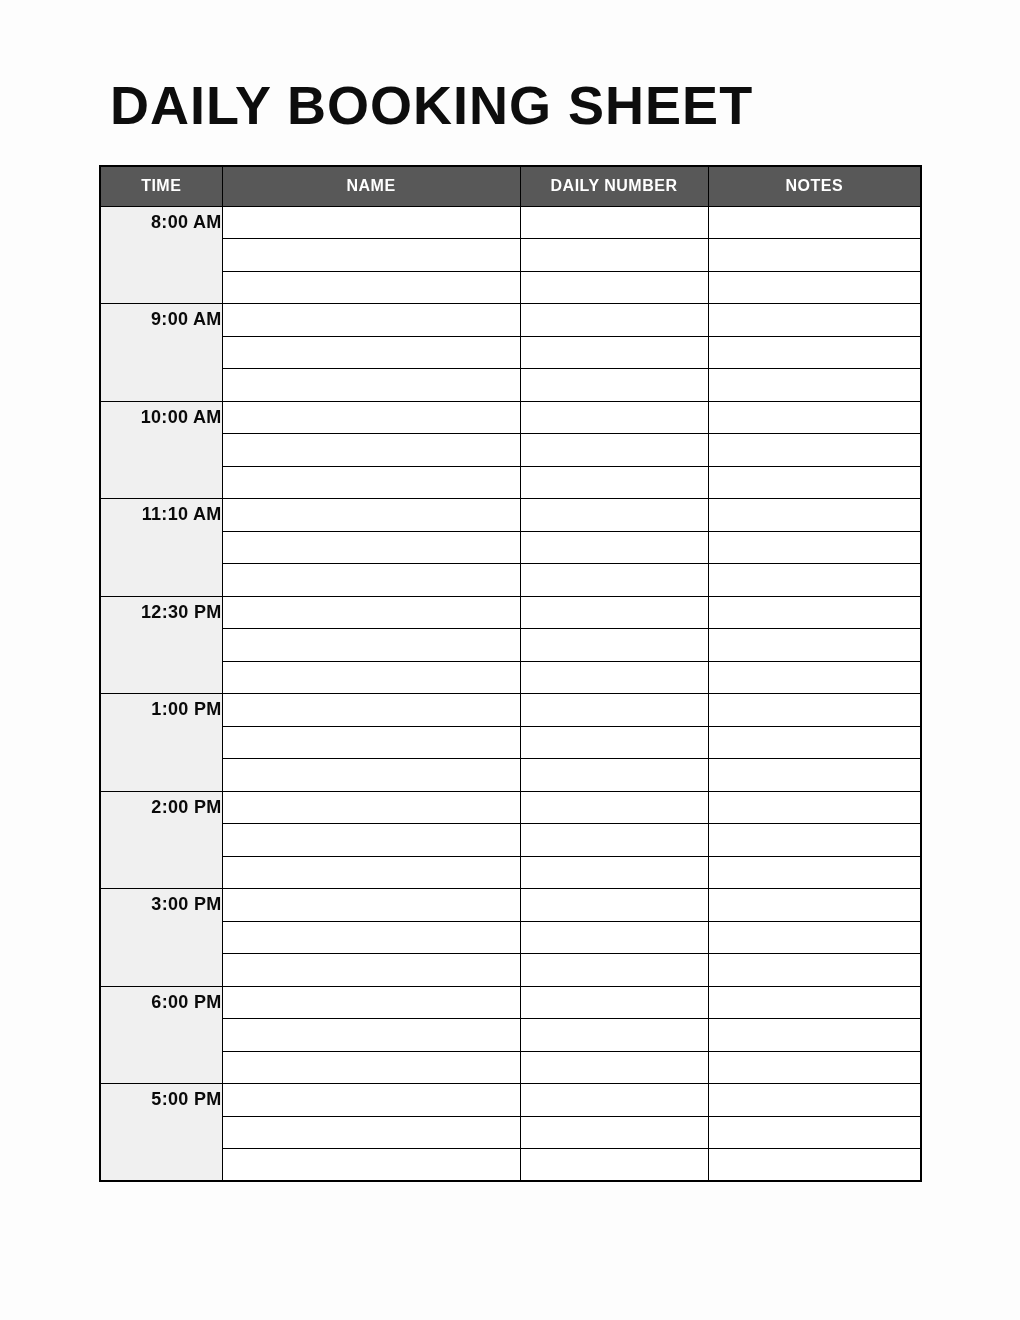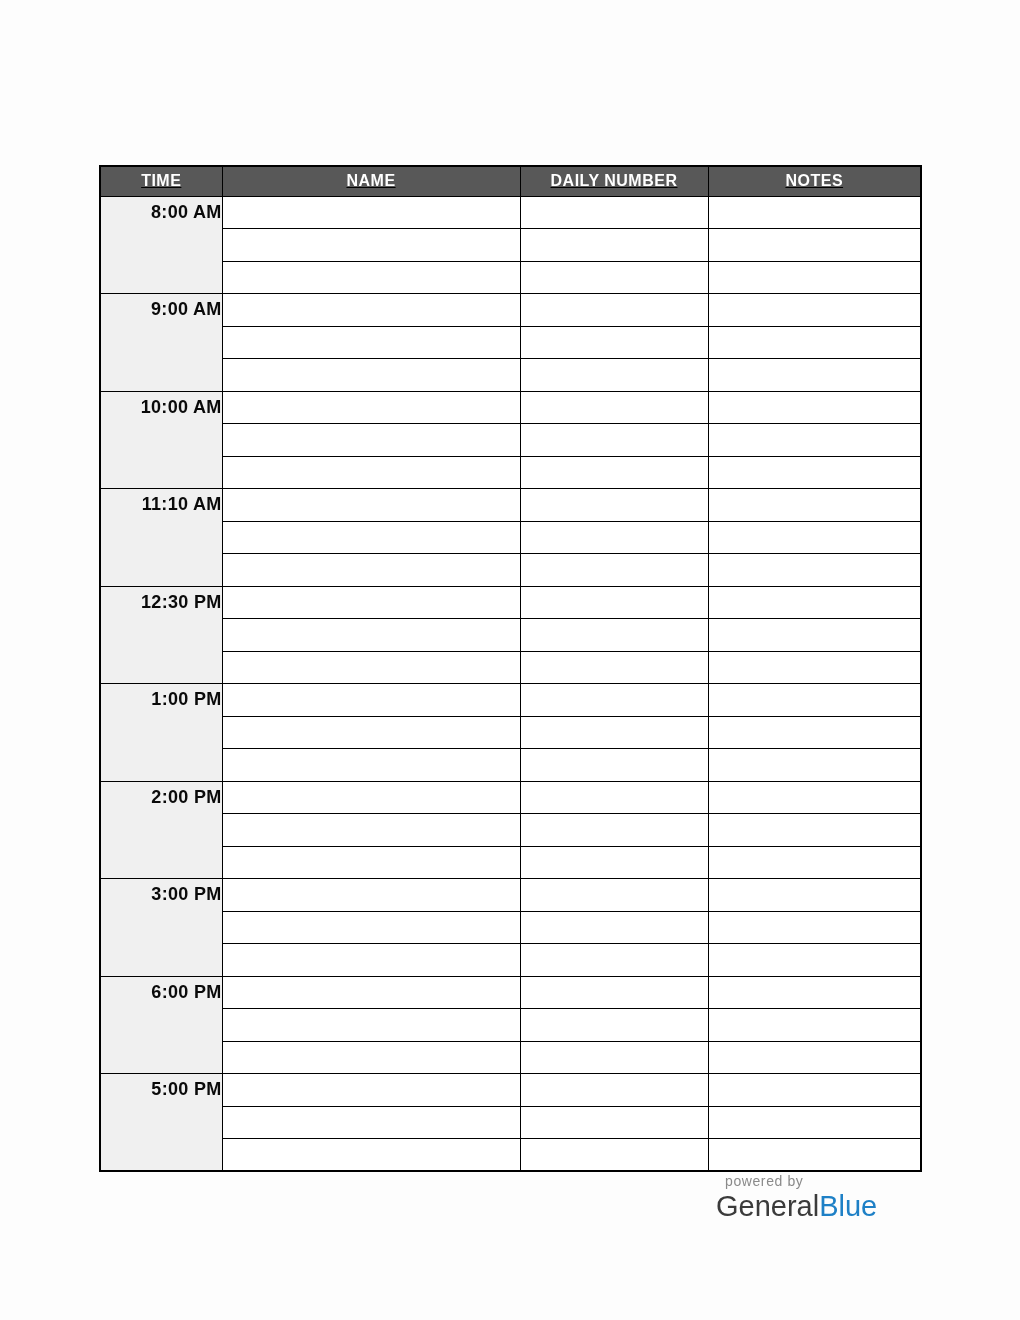--- a/index.html
+++ b/index.html
@@ -43,22 +43,21 @@
     width: 821px;
     border-collapse: collapse;
     border: 2px solid var(--table-border);
     table-layout: fixed;
   }
   .booking-table th,
   .booking-table td {
     border: 1px solid var(--table-border);
   }
   .booking-table thead tr {
-    height: 30px;
-    text-decoration: underline;
+    height: 40px;
   }
   .booking-table th {
     background: var(--header-bg);
     color: var(--header-text);
     font-size: 16px;
     font-weight: bold;
     letter-spacing: 0.5px;
     text-align: center;
     vertical-align: middle;
   }
@@ -97,20 +96,21 @@
     white-space: nowrap;
   }
   .logo-general { color: var(--brand-dark); }
   .logo-blue { color: var(--brand-blue); }
 </style>
 </head>
 <body>
 
 <div class="page">
 
+  <h1 class="title">DAILY BOOKING SHEET</h1>
 
   <table class="booking-table">
     <colgroup>
       <col style="width:122px">
       <col style="width:298px">
       <col style="width:188px">
       <col style="width:213px">
     </colgroup>
     <thead>
       <tr>
@@ -277,18 +277,14 @@
           <td class="entry-cell notes-cell"></td>
         </tr>
         <tr>
           <td class="entry-cell name-cell"></td>
           <td class="entry-cell phone-cell"></td>
           <td class="entry-cell notes-cell"></td>
         </tr>
       </tbody>
   </table>
 
-  <div class="footer">
-    <div class="powered">powered by</div>
-    <div class="logo"><span class="logo-general">General</span><span class="logo-blue">Blue</span></div>
-  </div>
 
 </div>
 
 </body></html>

